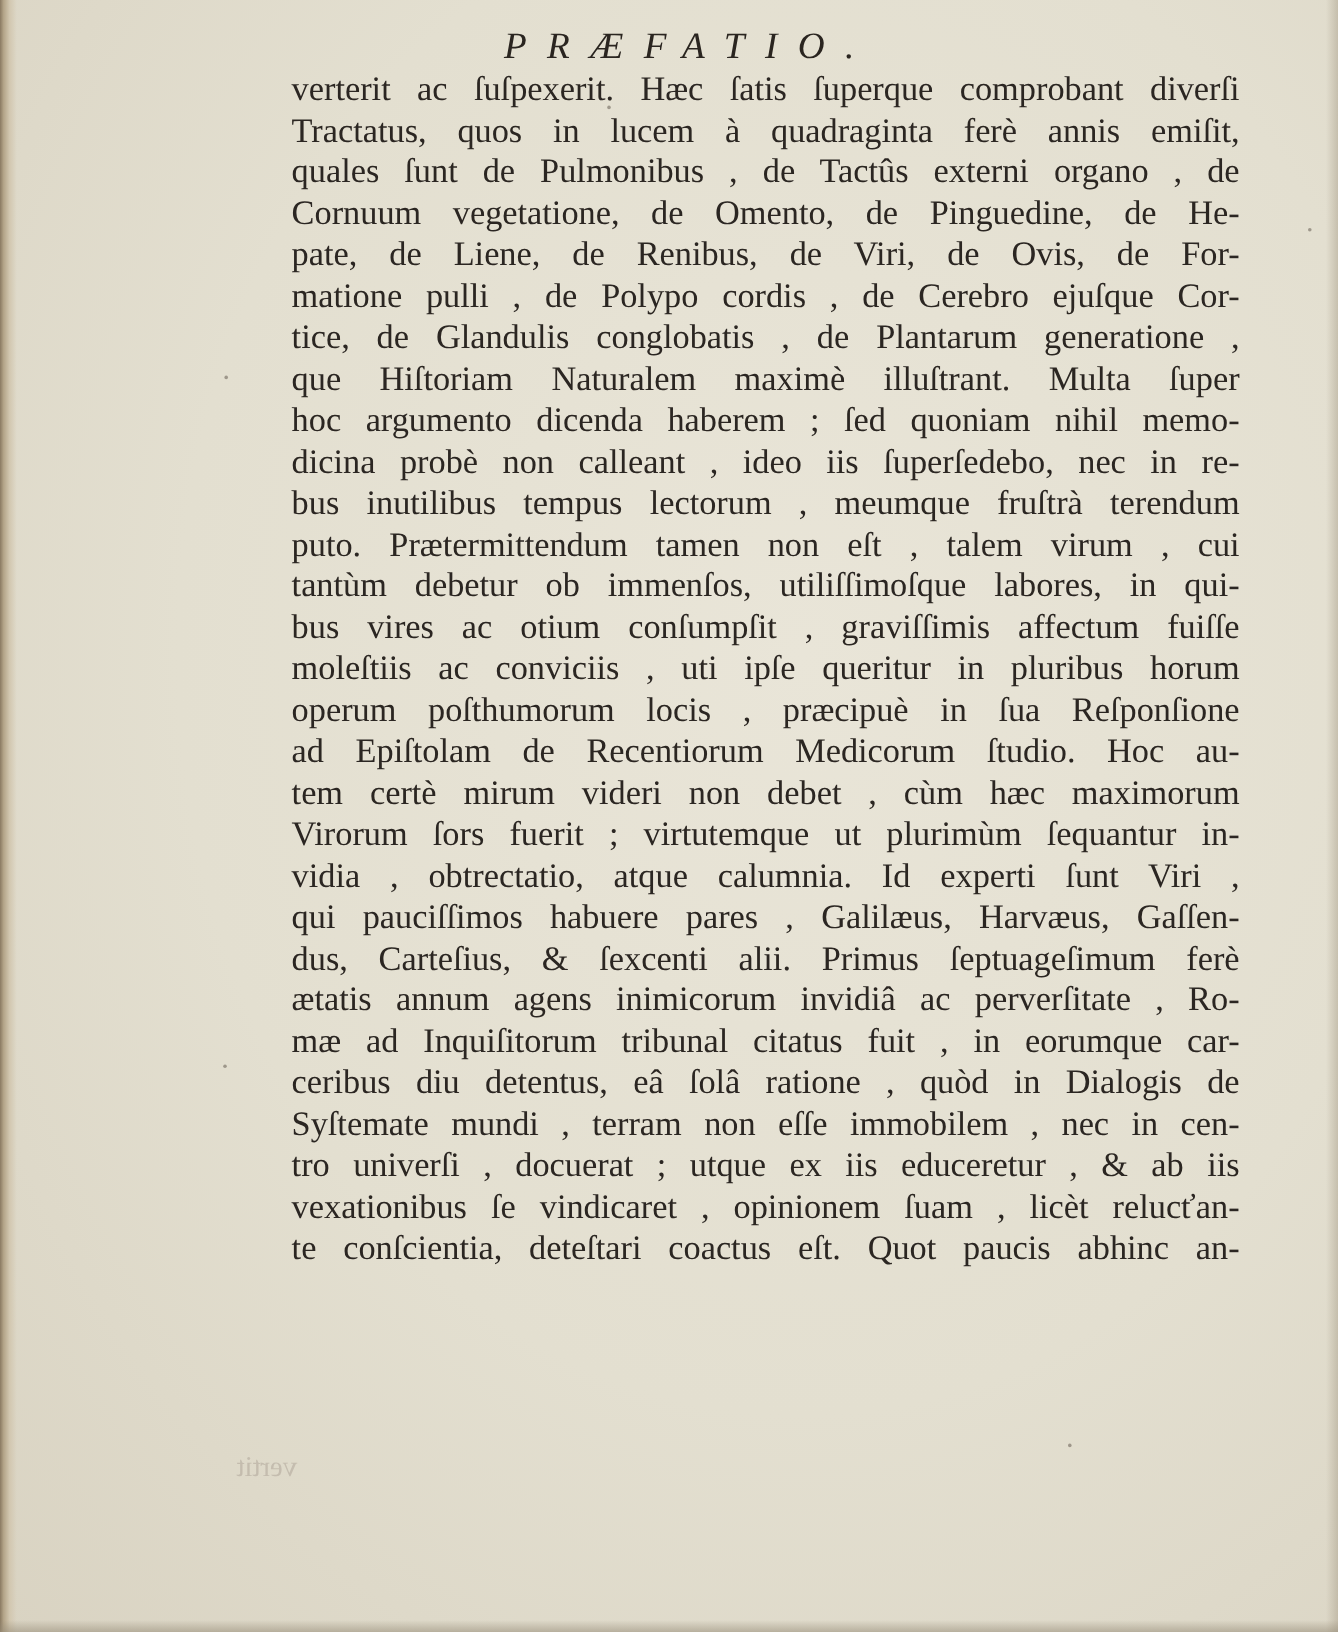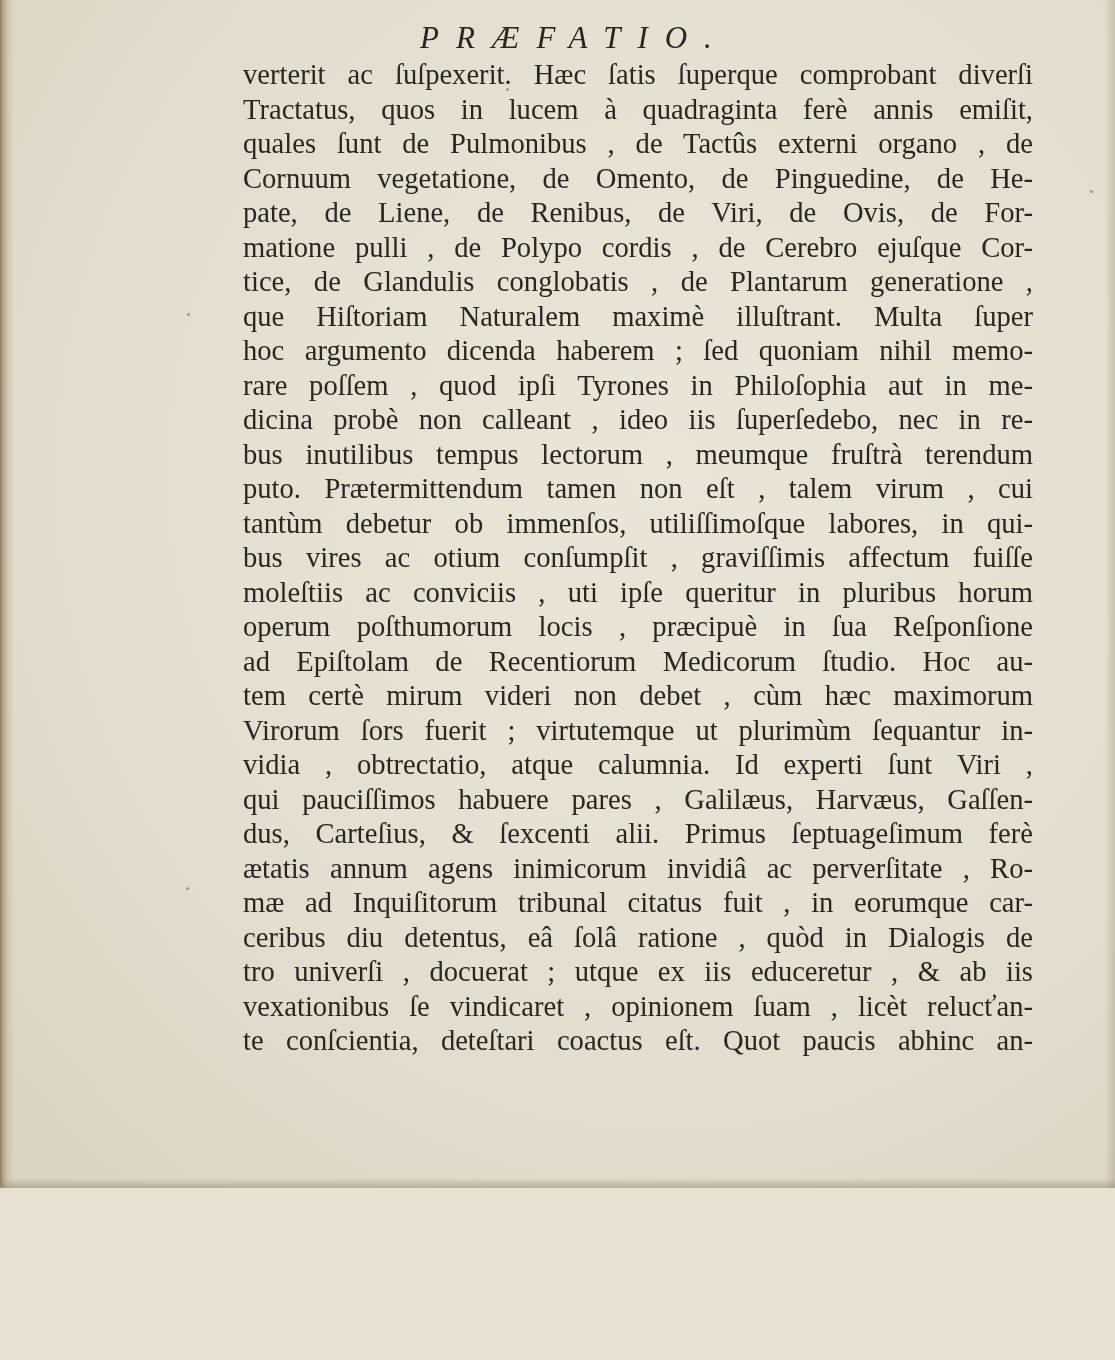--- a/index.html
+++ b/index.html
@@ -8,21 +8,21 @@
   }
   body {
     width: 1115px;
     height: 1360px;
     overflow: hidden;
     background: #e6e1d3;
   }
   .page {
     position: relative;
     width: 1115px;
-    height: 1188px;
+    height: 1360px;
     background:
       radial-gradient(ellipse at 60% 40%, #e9e5d8 0%, #e3dfd0 55%, #d9d3c2 100%);
     overflow: hidden;
   }
   .page-edge-left {
     position: absolute;
     left: 0; top: 0;
     width: 14px; height: 1360px;
     background: linear-gradient(to right, #8a7a62 0px, #b3a488 3px, #d2c7b0 8px, rgba(226,220,205,0) 14px);
   }
@@ -107,37 +107,37 @@
   <div class="text-block" id="text-block">
       <div class="line">verterit ac ſuſpexerit.  Hæc ſatis ſuperque comprobant diverſi</div>
       <div class="line">Tractatus, quos in lucem à quadraginta ferè annis emiſit,</div>
       <div class="line">quales ſunt de Pulmonibus , de Tactûs externi organo , de</div>
       <div class="line">Cornuum vegetatione, de Omento, de Pinguedine, de He-</div>
       <div class="line">pate, de Liene, de Renibus, de Viri, de Ovis, de For-</div>
       <div class="line">matione pulli , de Polypo cordis , de Cerebro ejuſque Cor-</div>
       <div class="line">tice, de Glandulis conglobatis , de Plantarum generatione ,</div>
       <div class="line">que Hiſtoriam Naturalem maximè illuſtrant.  Multa ſuper</div>
       <div class="line">hoc argumento dicenda haberem ; ſed quoniam nihil memo-</div>
-      <div class="line">rare poſſem , quod ipſi Tyrones in Philoſophia aut in me-</div>
       <div class="line">dicina probè non calleant , ideo iis ſuperſedebo, nec in re-</div>
       <div class="line">bus inutilibus tempus lectorum , meumque fruſtrà terendum</div>
       <div class="line">puto.  Prætermittendum tamen non eſt , talem virum , cui</div>
       <div class="line">tantùm debetur ob immenſos, utiliſſimoſque labores, in qui-</div>
       <div class="line">bus vires ac otium conſumpſit , graviſſimis affectum fuiſſe</div>
       <div class="line">moleſtiis ac conviciis , uti ipſe queritur in pluribus horum</div>
       <div class="line">operum poſthumorum locis , præcipuè in ſua Reſponſione</div>
       <div class="line">ad Epiſtolam de Recentiorum Medicorum ſtudio.  Hoc au-</div>
       <div class="line">tem certè mirum videri non debet , cùm hæc maximorum</div>
       <div class="line">Virorum ſors fuerit ; virtutemque ut plurimùm ſequantur in-</div>
       <div class="line">vidia , obtrectatio, atque calumnia.  Id experti ſunt Viri ,</div>
       <div class="line">qui pauciſſimos habuere pares , Galilæus, Harvæus, Gaſſen-</div>
       <div class="line">dus, Carteſius, &amp; ſexcenti alii.  Primus ſeptuageſimum ferè</div>
       <div class="line">ætatis annum agens inimicorum invidiâ ac perverſitate , Ro-</div>
       <div class="line">mæ ad Inquiſitorum tribunal citatus fuit , in eorumque car-</div>
       <div class="line">ceribus diu detentus, eâ ſolâ ratione , quòd in Dialogis de</div>
+      <div class="line">Syſtemate mundi , terram non eſſe immobilem , nec in cen-</div>
       <div class="line">tro univerſi , docuerat ; utque ex iis educeretur , &amp; ab iis</div>
       <div class="line">vexationibus ſe vindicaret , opinionem ſuam , licèt relucťan-</div>
       <div class="line">te conſcientia, deteſtari coactus eſt.  Quot paucis abhinc an-</div>
     </div>
 
 
   <div class="show-through">vertit</div>
 
   <span class="speck" style="left:506px;top:88px;"></span>
   <span class="speck" style="left:1090px;top:190px;"></span>

